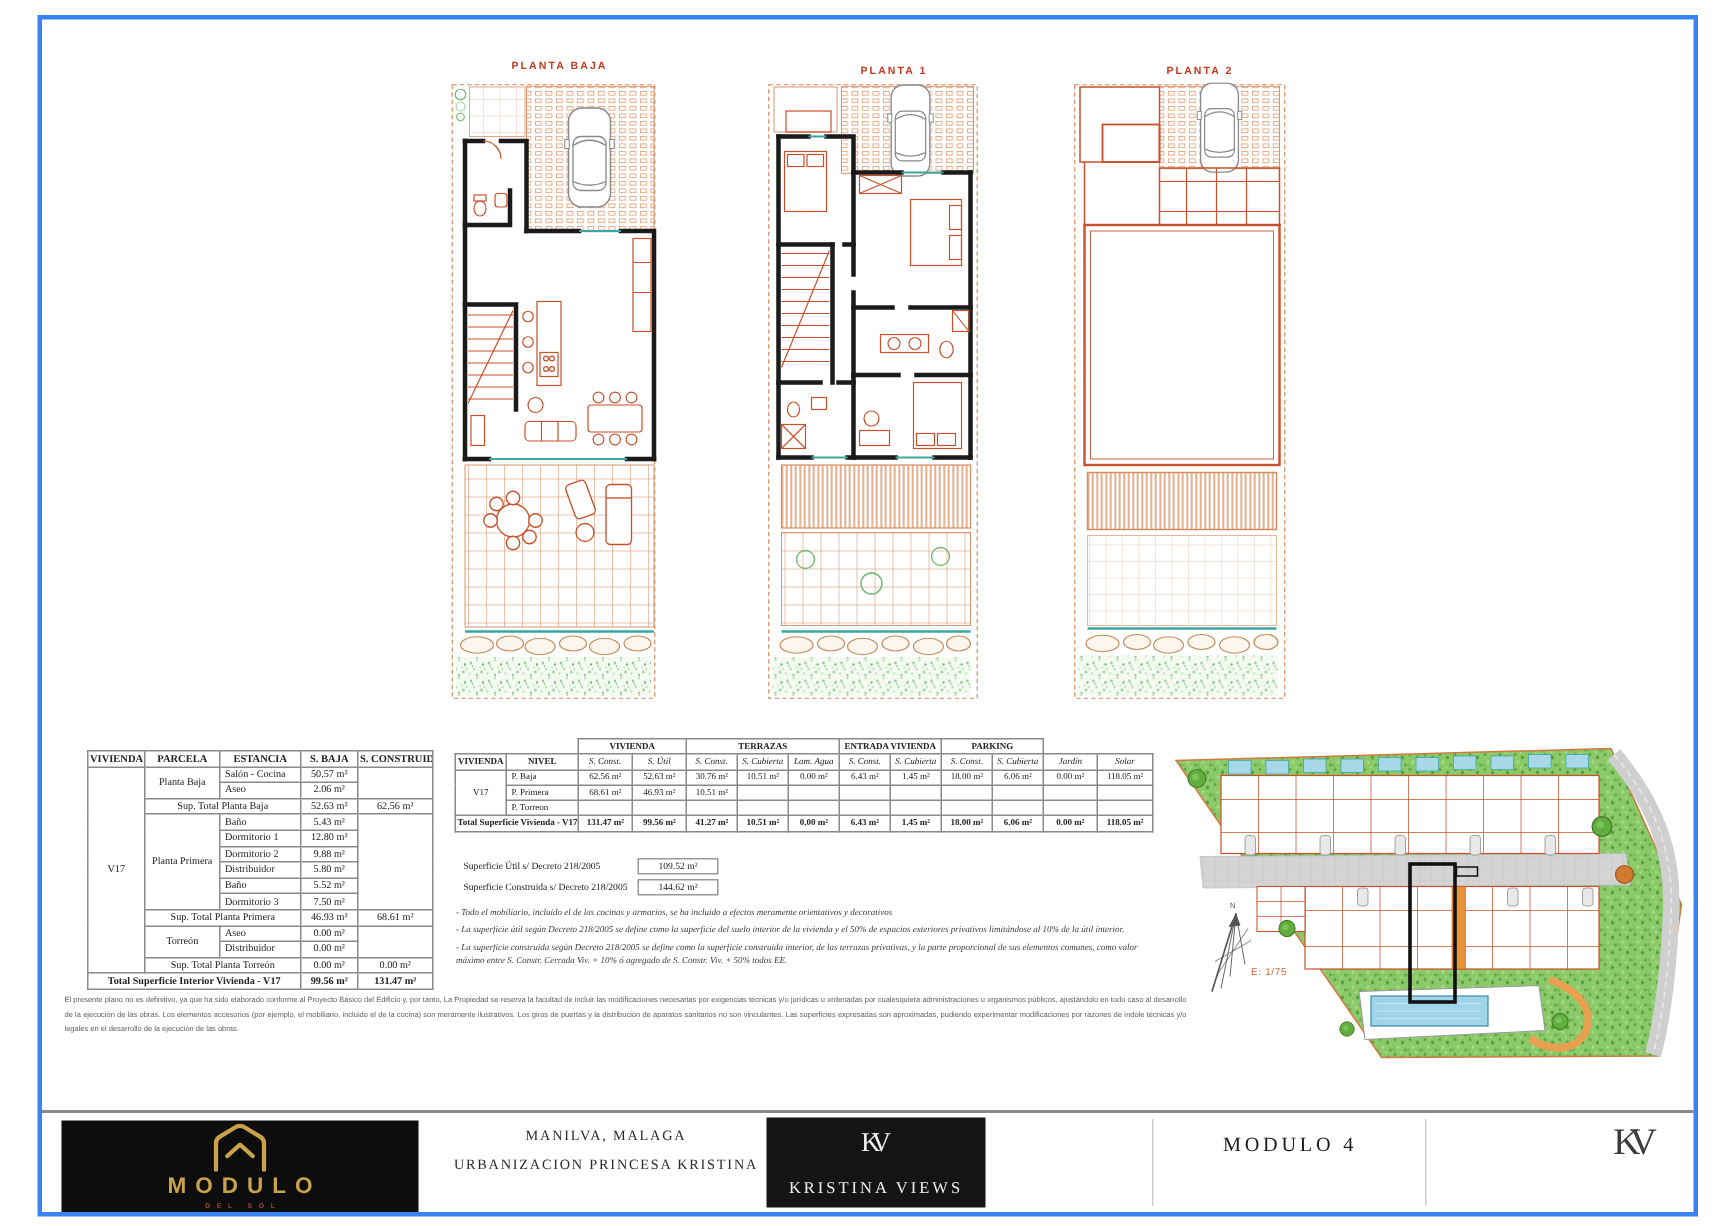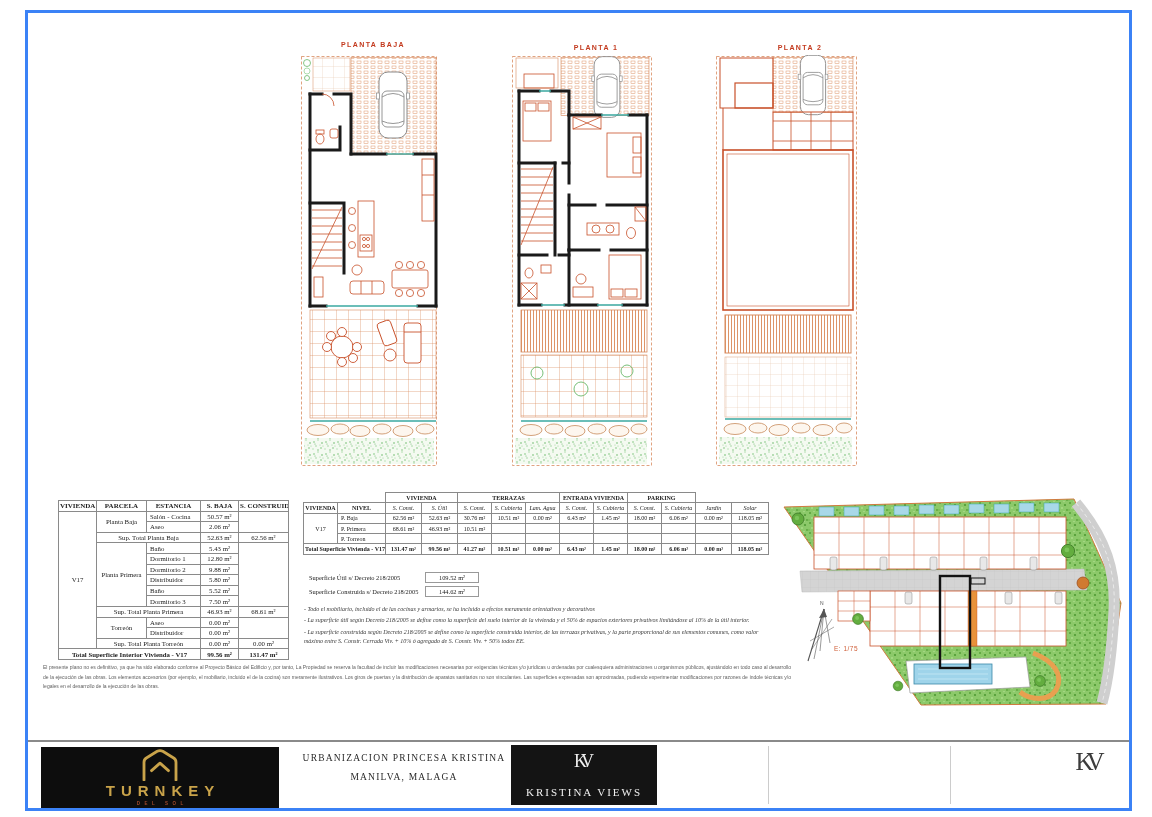--- a/index.html
+++ b/index.html
@@ -563,34 +563,35 @@
   </svg>
   <div class="scale-label">E: 1/75</div>
 
   <div class="tb-line"></div>
 
   <div class="turnkey-box">
     <svg width="46" height="32" viewBox="0 0 46 34">
       <path d="M6 33 V14 Q6 11 8.5 9.5 L20 2.5 Q23 1 26 2.5 L37.5 9.5 Q40 11 40 14 V33" fill="none" stroke="#c9a34a" stroke-width="3" stroke-linecap="round"></path>
       <path d="M14 23 L23 15 L32 23" fill="none" stroke="#c9a34a" stroke-width="3" stroke-linecap="round" stroke-linejoin="round"></path>
     </svg>
-    <div class="tk-name">TURNKEY</div>
+    <div class="tk-name">MODULO</div>
     <div class="tk-sub">DEL SOL</div>
   </div>
 
   <div class="project-block">
+    <div>MANILVA, MALAGA</div>
     <div>URBANIZACION PRINCESA KRISTINA</div>
-    <div>MANILVA, MALAGA</div>
   </div>
 
   <div class="kv-box">
     <div class="kv-mono">KV</div>
     <div class="kv-name">KRISTINA VIEWS</div>
   </div>
 
   <div class="vdiv" style="left:740px;"></div>
   <div class="module-block">
+    <div>MODULO 4</div>
   </div>
   <div class="vdiv" style="left:922px;"></div>
 
   <div class="kv-right">KV</div>
 
 </div>
 
 </body></html>

